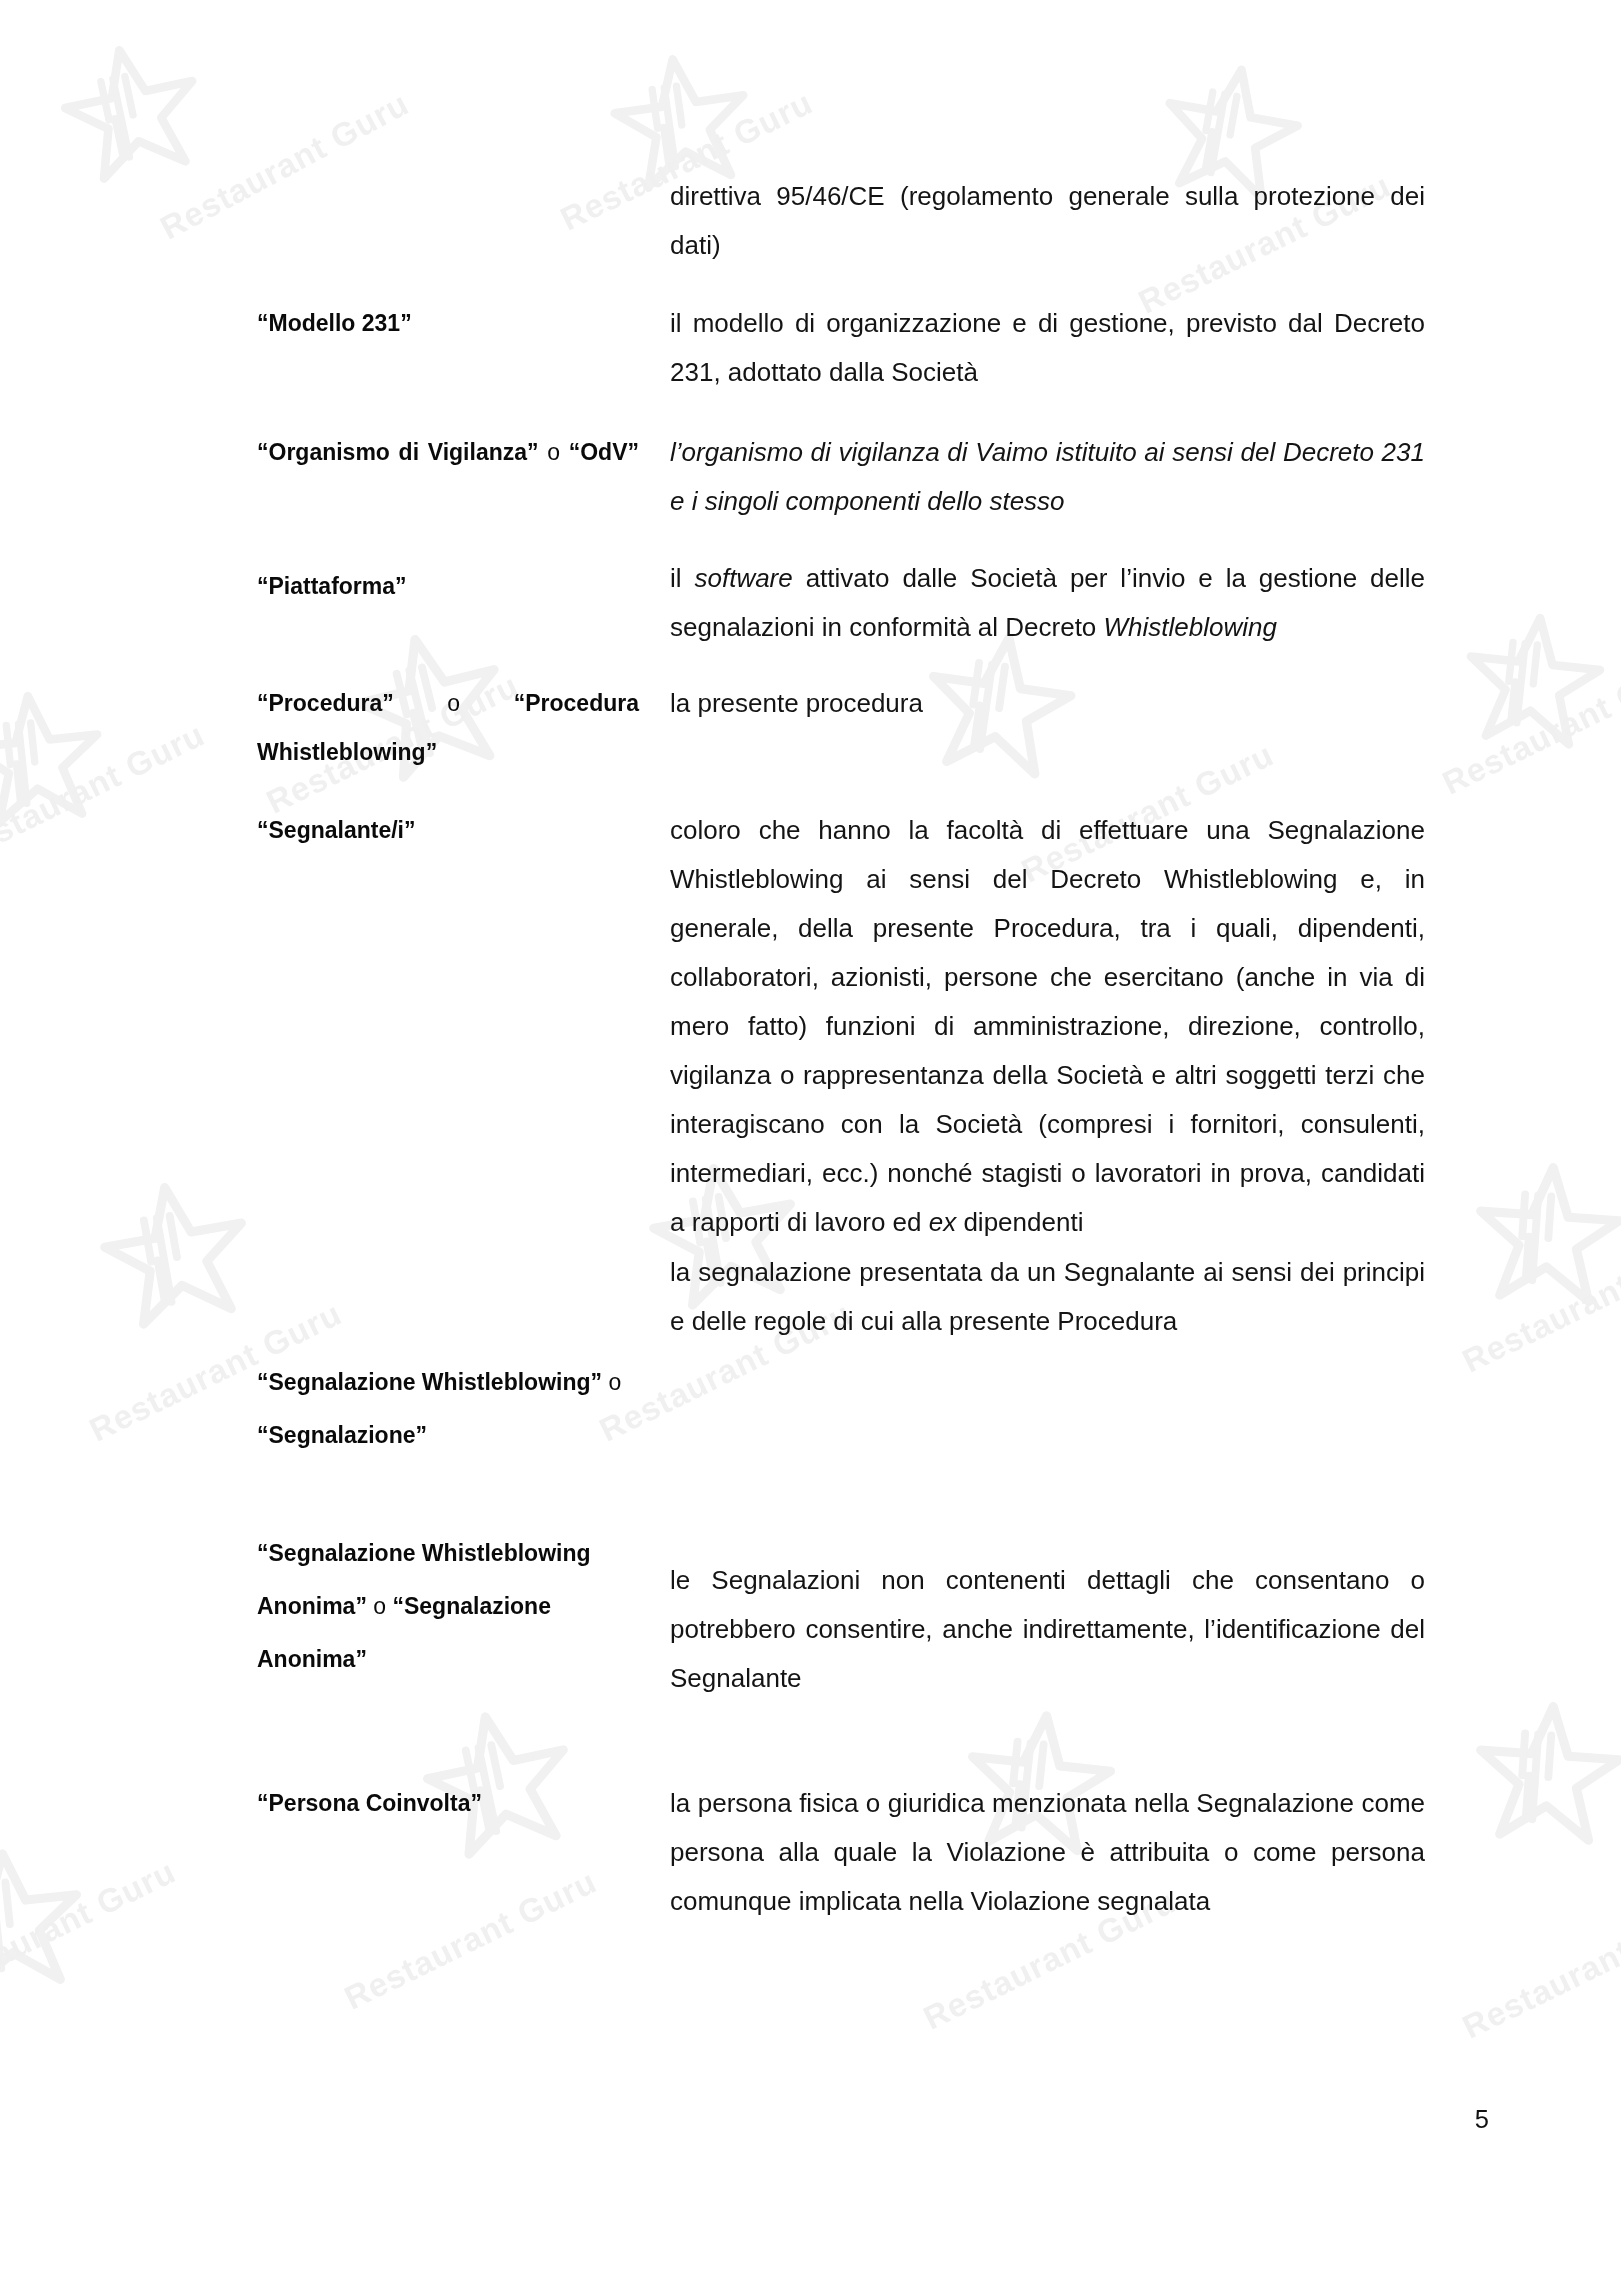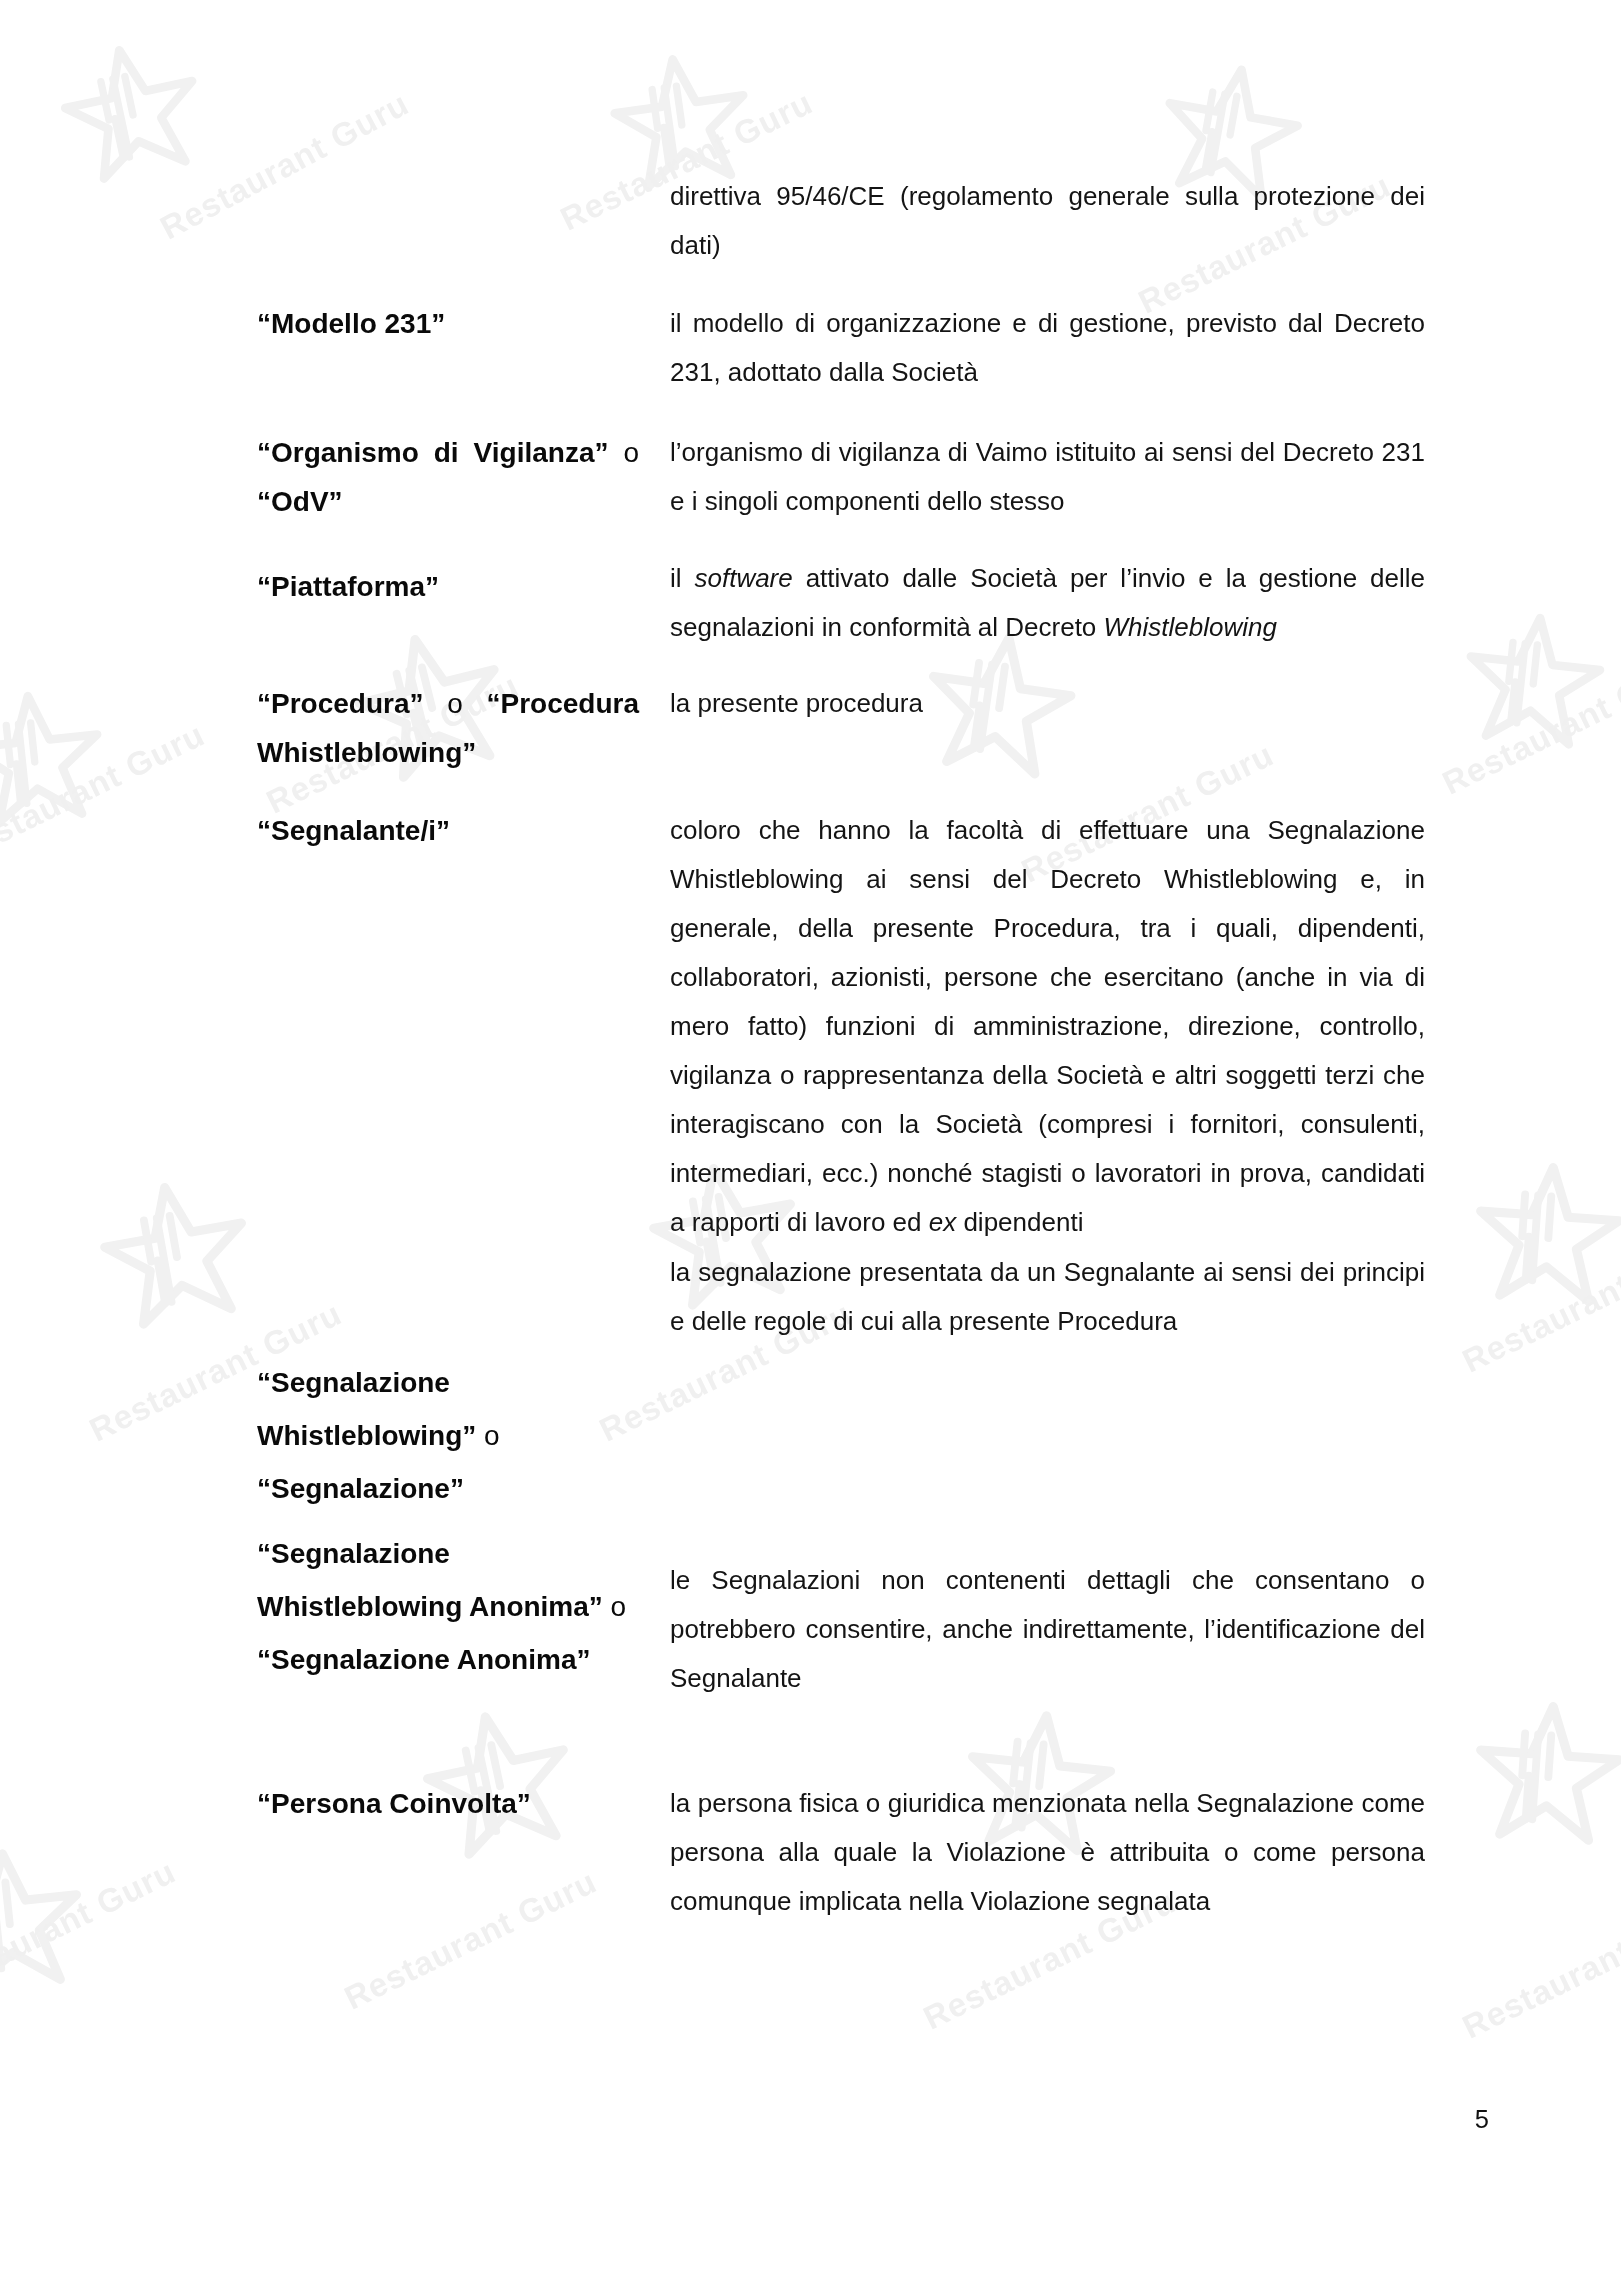--- a/index.html
+++ b/index.html
@@ -52,21 +52,21 @@
     width: 1621px;
   }
   .row {
     position: absolute;
     display: block;
   }
   .term {
     position: absolute;
     width: 382px;
     left: 257px;
-    font-size: 28px;
+    font-size: 23px;
     line-height: 49px;
     font-weight: 700;
     text-align: justify;
     text-align-last: justify;
     color: #0a0a0a;
   }
   .term.nojust {
     text-align: left;
     text-align-last: left;
   }
@@ -205,21 +205,21 @@
         <div class="def" style="top:172px;">direttiva 95/46/CE (regolamento generale sulla protezione dei dati)</div>
       </div>
 
       <div class="row">
         <div class="term nojust" style="top:299px;">“Modello 231”</div>
         <div class="def" style="top:299px;">il modello di organizzazione e di gestione, previsto dal Decreto 231, adottato dalla Società</div>
       </div>
 
       <div class="row">
         <div class="term" style="top:428px;">“Organismo di Vigilanza” <span class="plain">o</span> “OdV”</div>
-        <div class="def" style="top:428px;">l’organismo di vigilanza di Vaimo istituito ai sensi del Decreto 231 e i singoli componenti dello stesso</div>
+        <div class="def" style="top:428px;font-style:italic;">l’organismo di vigilanza di Vaimo istituito ai sensi del Decreto 231 e i singoli componenti dello stesso</div>
       </div>
 
       <div class="row">
         <div class="term nojust" style="top:562px;">“Piattaforma”</div>
         <div class="def" style="top:554px;">il <i>software</i> attivato dalle Società per l’invio e la gestione delle segnalazioni in conformità al Decreto <i>Whistleblowing</i></div>
       </div>
 
       <div class="row">
         <div class="term" style="top:679px;">“Procedura” <span class="plain">o</span> “Procedura Whistleblowing”</div>
         <div class="def left" style="top:679px;">la presente procedura</div>

